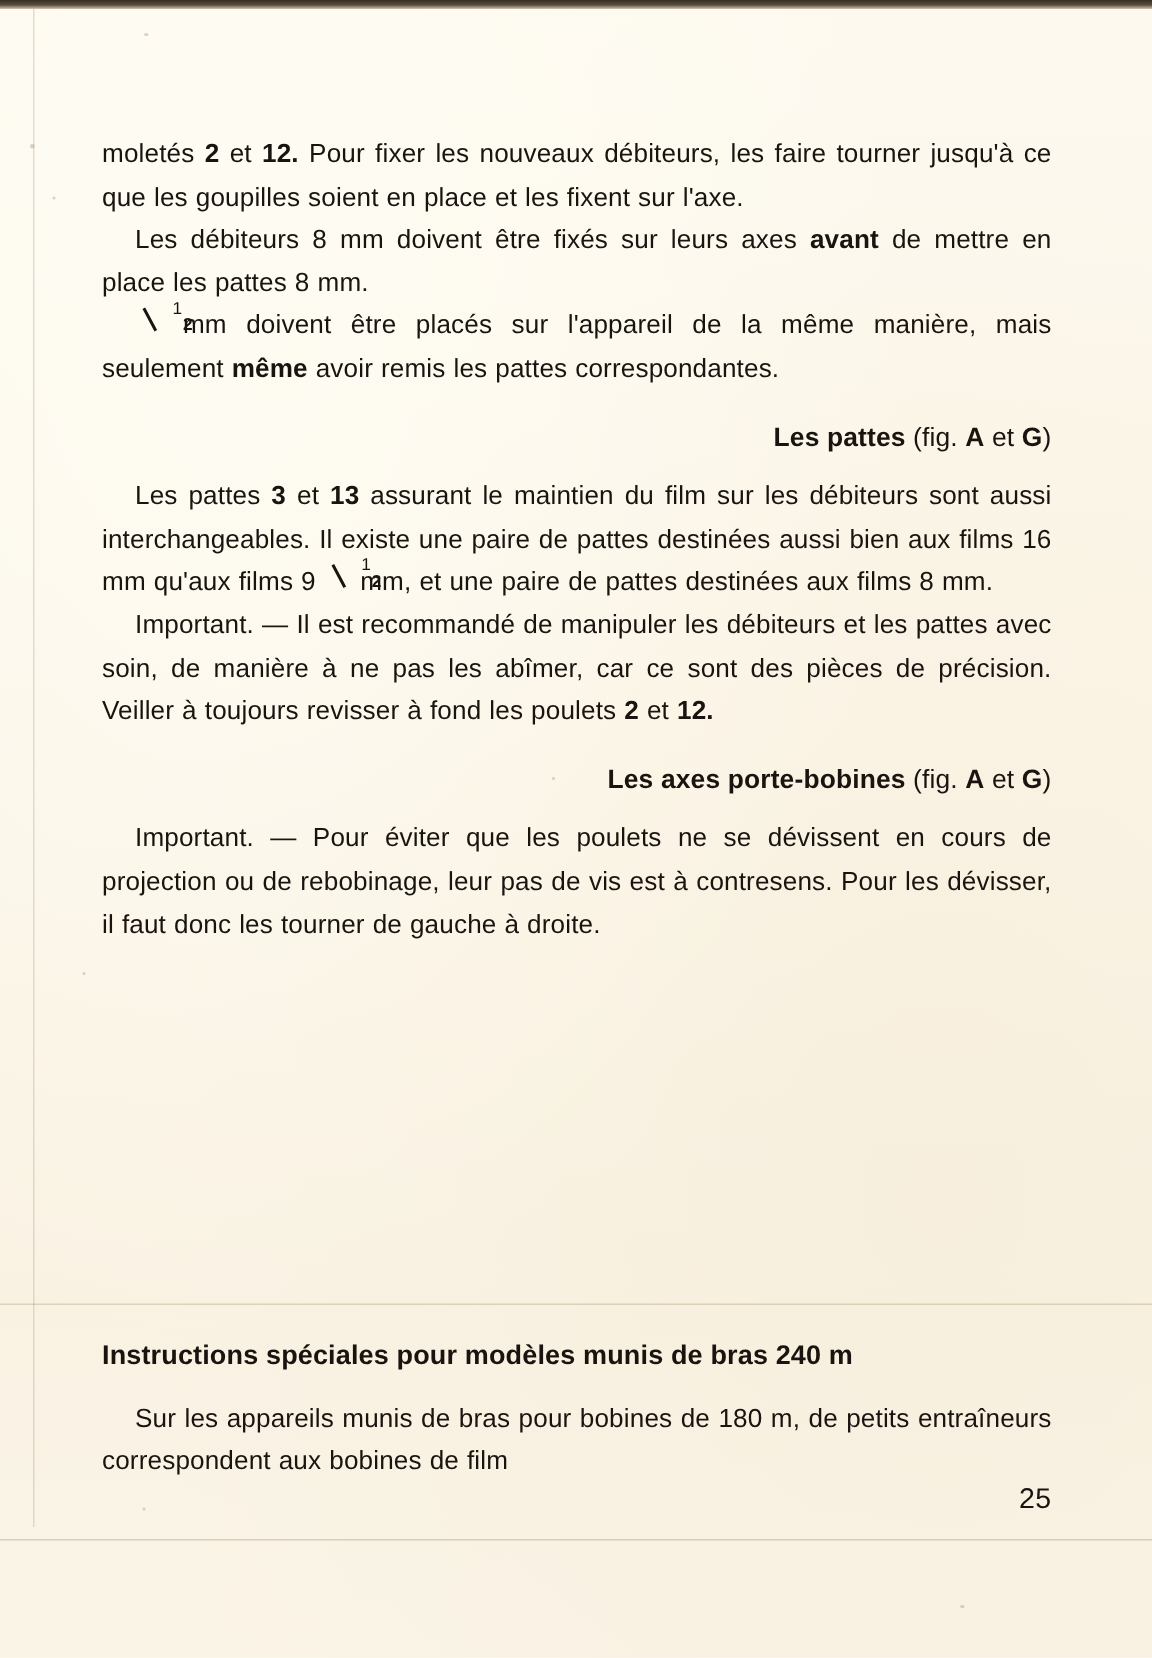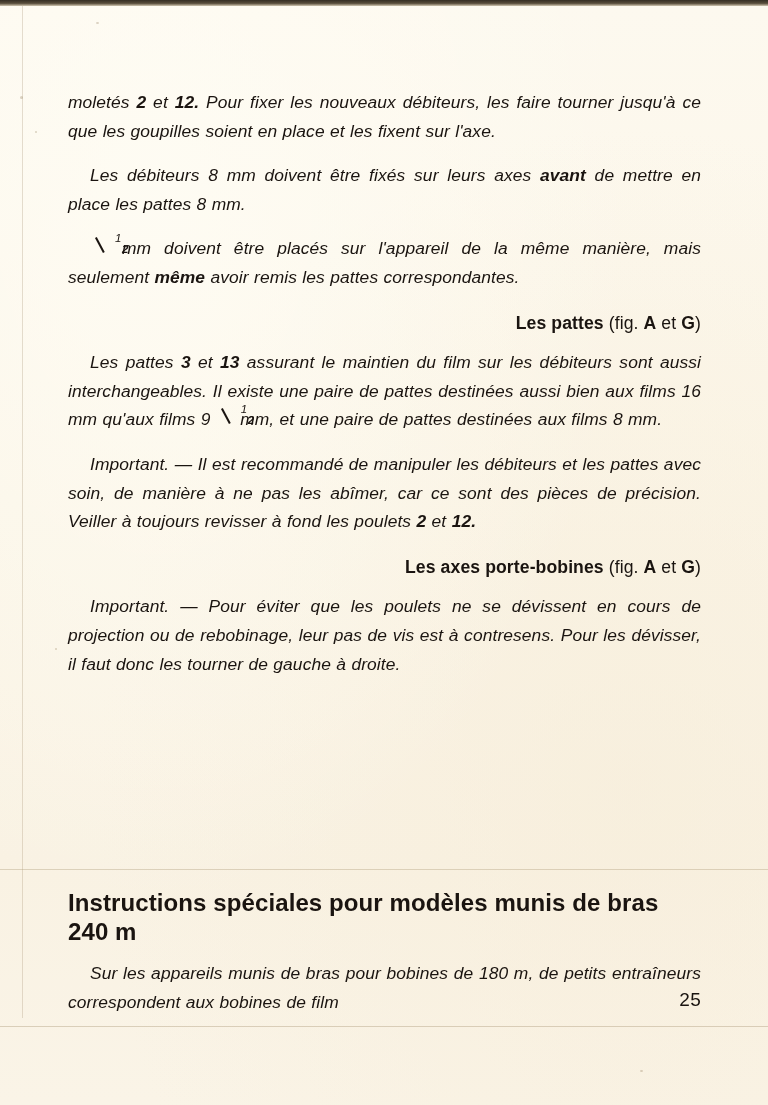--- a/index.html
+++ b/index.html
@@ -65,27 +65,26 @@
     width: 633px;
   }
   p.body-par {
     margin: 0;
     font-size: 17.4px;
     line-height: 28.6px;
     text-align: justify;
     text-justify: inter-word;
     letter-spacing: .1px;
     word-spacing: .4px;
-    font-style: italic;
   }
   p.body-par.indent {
     text-indent: 22px;
   }
   p.body-par + p.body-par {
-    margin-top: 16px;
+    margin-top: 0;
   }
   b, strong { font-weight: bold; }
 
   h2.sec-heading {
     margin: 0;
     font-size: 17.6px;
     line-height: 28.6px;
     font-weight: bold;
     letter-spacing: .1px;
   }
@@ -127,21 +126,21 @@
     font-weight: bold;
   }
 
   
   .special-block {
     position: absolute;
     left: 68px;
     top: 889px;
     width: 633px;
   }
-  .special-block h2.sec-heading { font-size: 24px; }
+  .special-block h2.sec-heading { font-size: 18px; }
   .special-gap { height: 13px; }
 
   .page-number {
     position: absolute;
     left: 0; top: 988px;
     width: 701px;
     text-align: right;
     font-size: 19px;
     line-height: 24px;
     letter-spacing: .3px;

